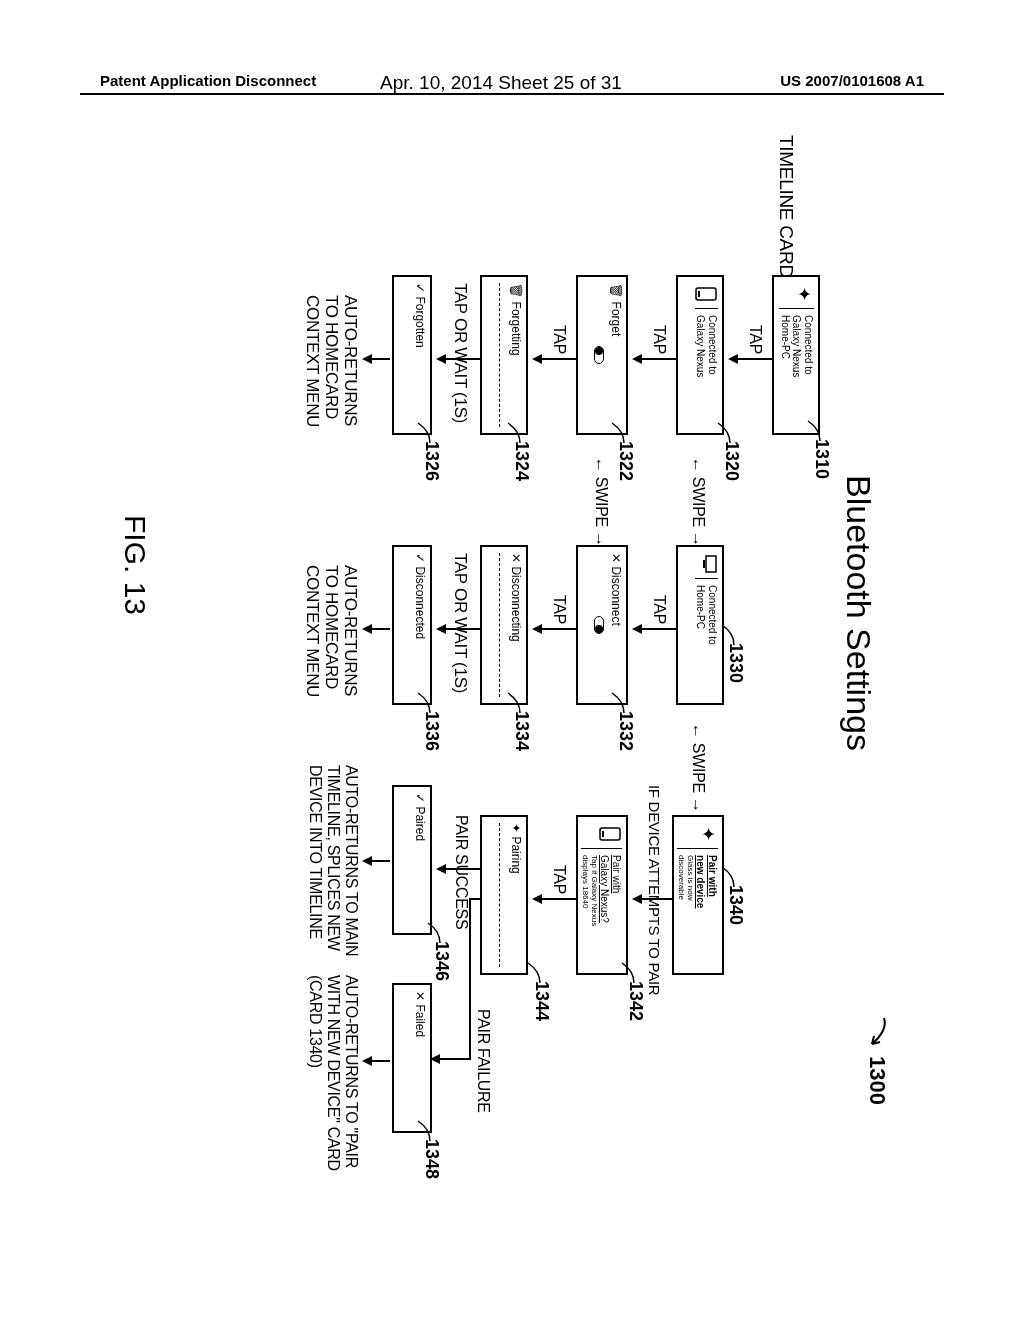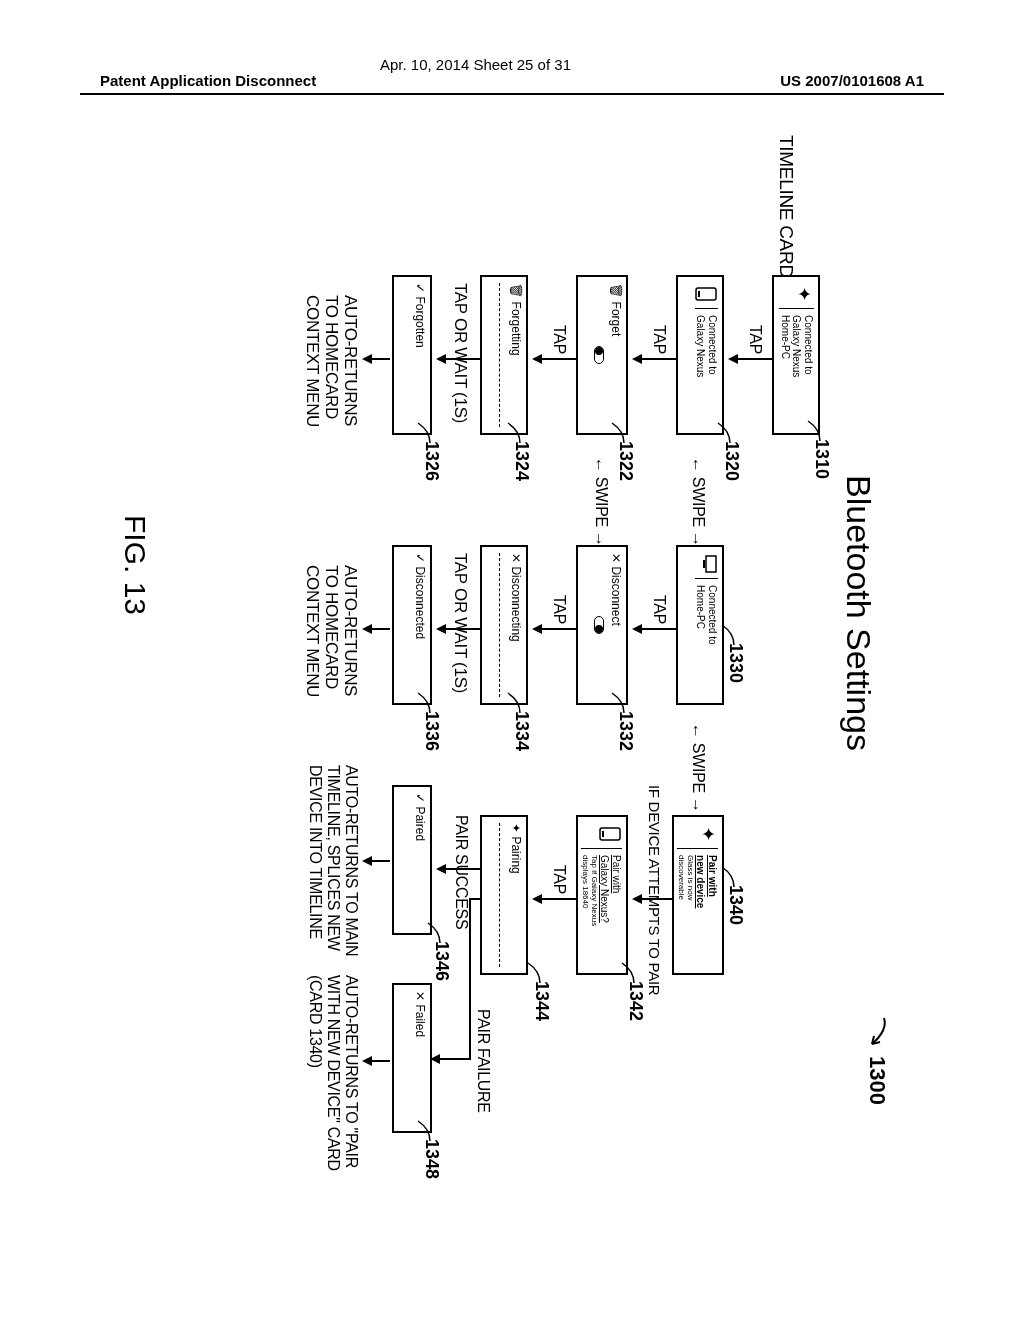--- a/index.html
+++ b/index.html
@@ -20,23 +20,23 @@
   }
   .hdr-left {
     position: absolute;
     top: 72px;
     left: 100px;
     font-size: 15px;
     font-weight: bold;
   }
   .hdr-center {
     position: absolute;
-    top: 56px;
+    top: 72px;
     left: 380px;
-    font-size: 15px;
+    font-size: 19px;
   }
   .hdr-right {
     position: absolute;
     top: 72px;
     right: 100px;
     font-size: 15px;
     font-weight: bold;
   }
   .figure-wrap {
     position: absolute;

